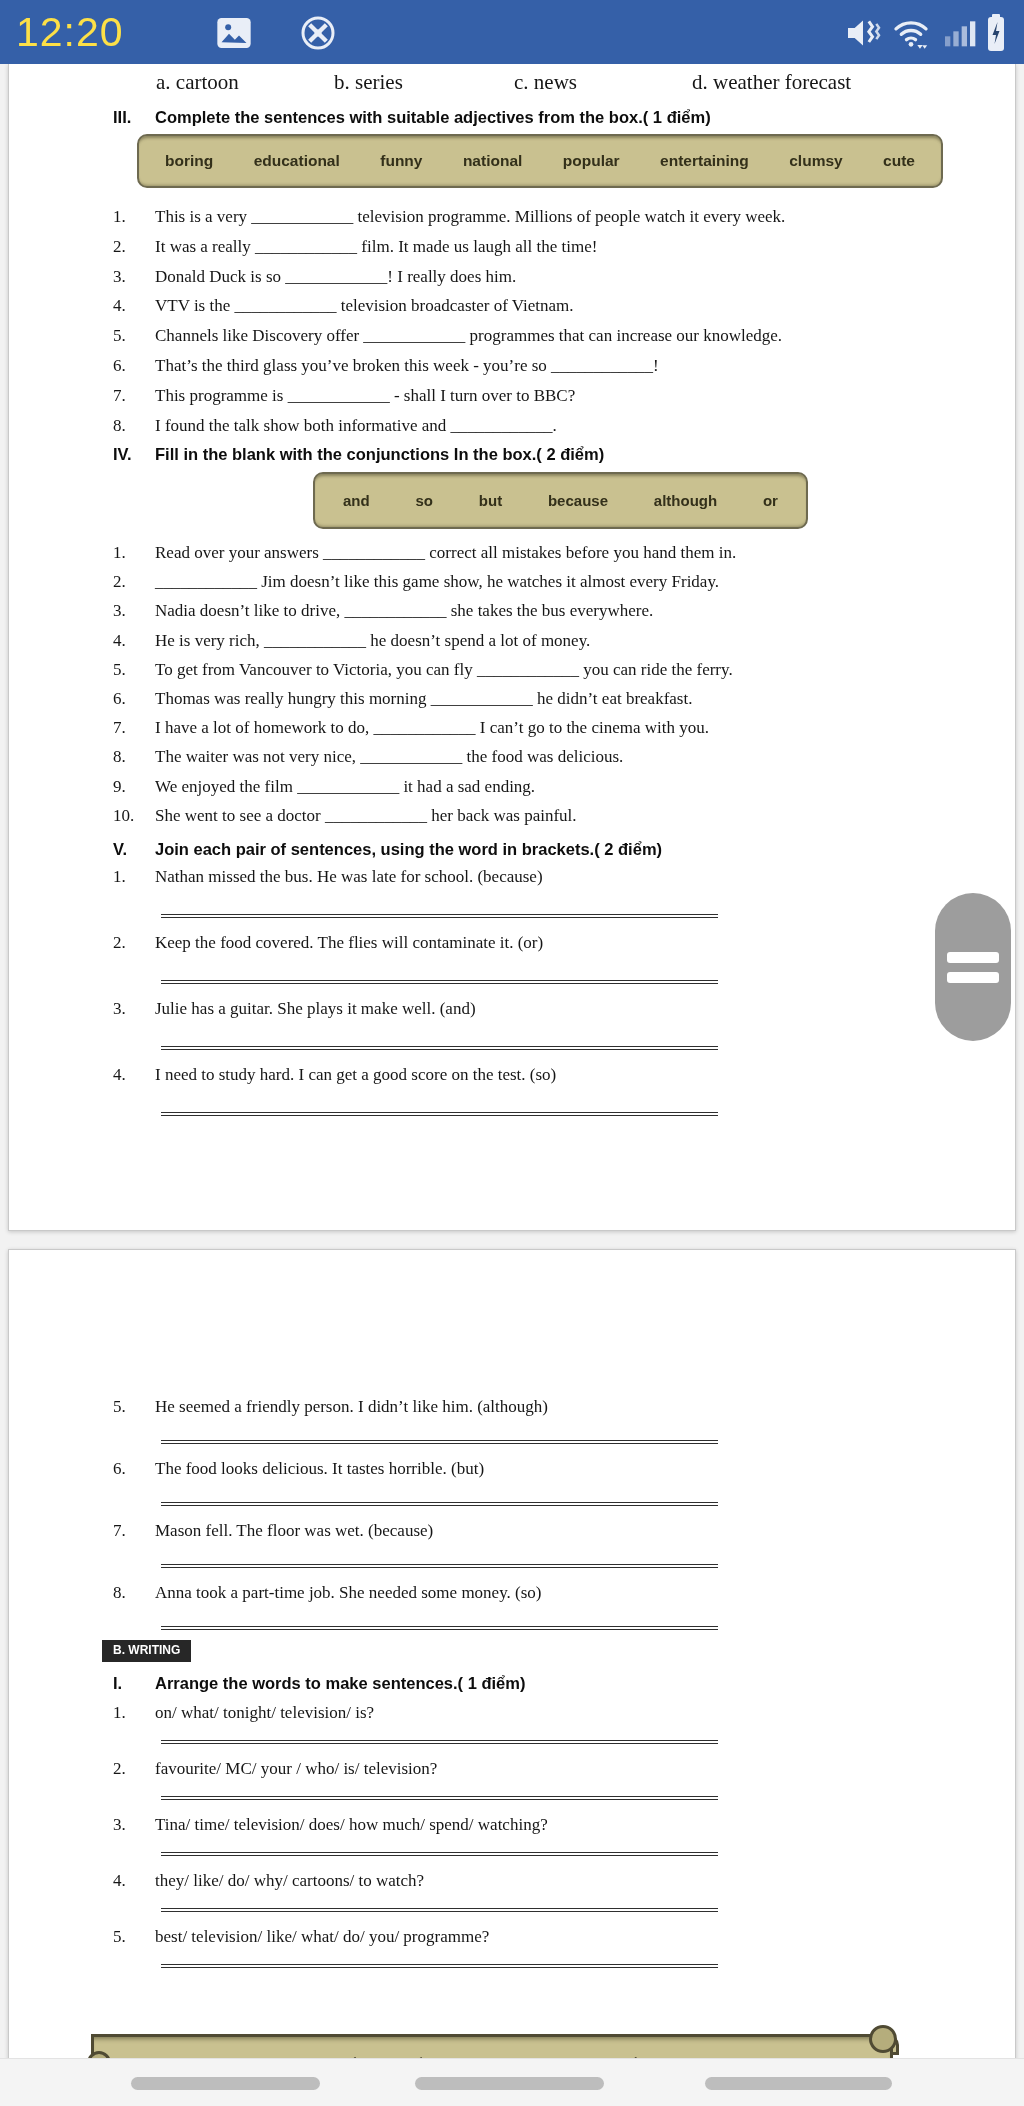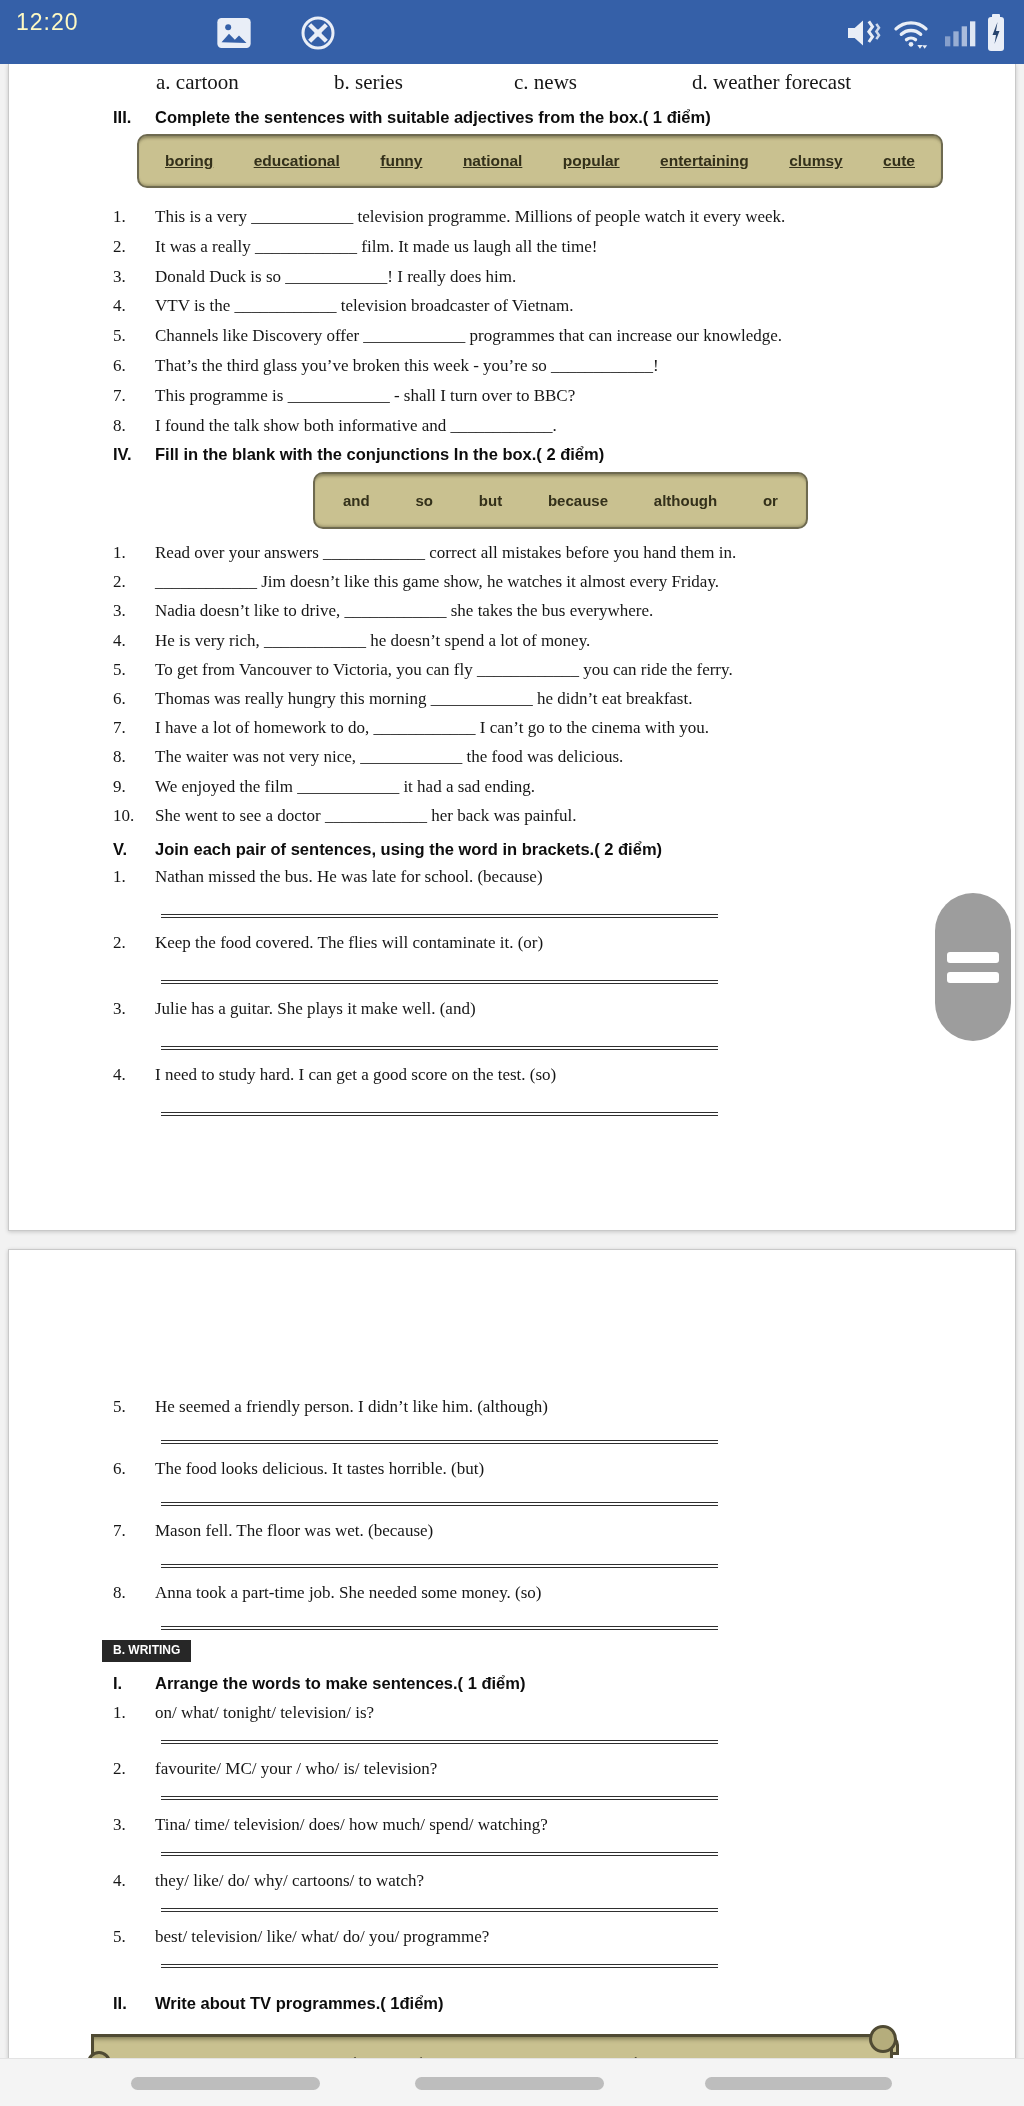--- a/index.html
+++ b/index.html
@@ -1,21 +1,21 @@
 <!DOCTYPE html>
 <html><head>
 <meta charset="utf-8">
 <style>
   html,body{margin:0;padding:0;background:#f2f2f2;}
   .screen{position:relative;width:1024px;height:2106px;background:#f2f2f2;overflow:hidden;
           font-family:"Liberation Serif",serif;color:#161616;}
   
   .statusbar{position:absolute;left:0;top:0;width:1024px;height:64px;background:#3560a8;z-index:6;}
   .sb-time{position:absolute;left:16px;top:9px;font-family:"Liberation Sans",sans-serif;
-           font-size:23px;color:#fef9c3;letter-spacing:1px;}
+           font-size:41px;color:#fde047;letter-spacing:1px;}
   .sb-icon{position:absolute;top:13px;width:40px;height:40px;}
   .ic-image{left:214px;}
   .ic-compass{left:298px;}
   .ic-vibrate{left:843px;}
   .ic-wifi{left:891px;}
   .ic-signal{left:940px;}
   .ic-batt{left:981px;width:30px;}
   
   .page{position:absolute;left:8px;width:1006px;background:#ffffff;border:1px solid #c9c9c9;
         box-shadow:0 1px 4px rgba(0,0,0,.18);}
@@ -25,21 +25,21 @@
   .opt{position:absolute;top:6px;font-size:21px;white-space:nowrap;}
   .o-a{left:147px;}.o-b{left:325px;}.o-c{left:505px;}.o-d{left:683px;}
   .sech{position:absolute;left:104px;right:14px;display:flex;
         font-family:"Liberation Sans",sans-serif;font-weight:bold;font-size:16.5px;color:#0d0d0d;}
   .sech .num{width:42px;flex:none;}
   .h3{top:44px;}.h4{top:381px;}.h5{top:776px;}
   .wordbox{position:absolute;background:#c9c190;border:2px solid #6e6a50;border-radius:10px;
            box-shadow:inset 0 4px 3px -2px rgba(60,55,30,.45),inset 0 -3px 3px -2px rgba(60,55,30,.35);
            display:flex;align-items:center;justify-content:space-between;
            font-family:"Liberation Sans",sans-serif;font-weight:bold;color:#33301a;}
-  .box3{left:128px;top:70px;width:750px;height:50px;font-size:15.5px;padding:0 26px;text-decoration:underline;}
+  .box3{left:128px;top:70px;width:750px;height:50px;font-size:15.5px;padding:0 26px;}
   .box4{left:304px;top:408px;width:435px;height:53px;font-size:15px;padding:0 28px;}
   .list{position:absolute;left:104px;right:12px;font-size:17px;}
   .l3{top:138px;line-height:29.8px;}
   .l4{top:474px;line-height:29.2px;}
   .row{white-space:nowrap;}
   .row .num{display:inline-block;width:42px;}
   
   .qa{position:absolute;left:104px;right:12px;font-size:17px;}
   .qa1{top:802px;}
   .qa2{top:130px;margin-top:16px;}
@@ -263,24 +263,20 @@
       <div class="qa-item">
         <div class="row"><span class="num">4.</span><span>they/ like/ do/ why/ cartoons/ to watch?</span></div>
         <div class="blank"></div>
       </div>
       <div class="qa-item">
         <div class="row"><span class="num">5.</span><span>best/ television/ like/ what/ do/ you/ programme?</span></div>
         <div class="blank"></div>
       </div>
     </div>
 
-    <div class="sech h-w2">
-      <span class="num">II.</span>
-      <span>Write about TV programmes.( 1điểm)</span>
-    </div>
 
     <div class="banner">
       <div class="curl-r-tail"></div>
       <div class="banner-body"></div>
       <div class="curl curl-r"></div>
       <div class="curl curl-l"></div>
       <div class="banner-text">watching TV. My favourite programmes are ____________ and ________</div>
     </div>
   </div>
 

